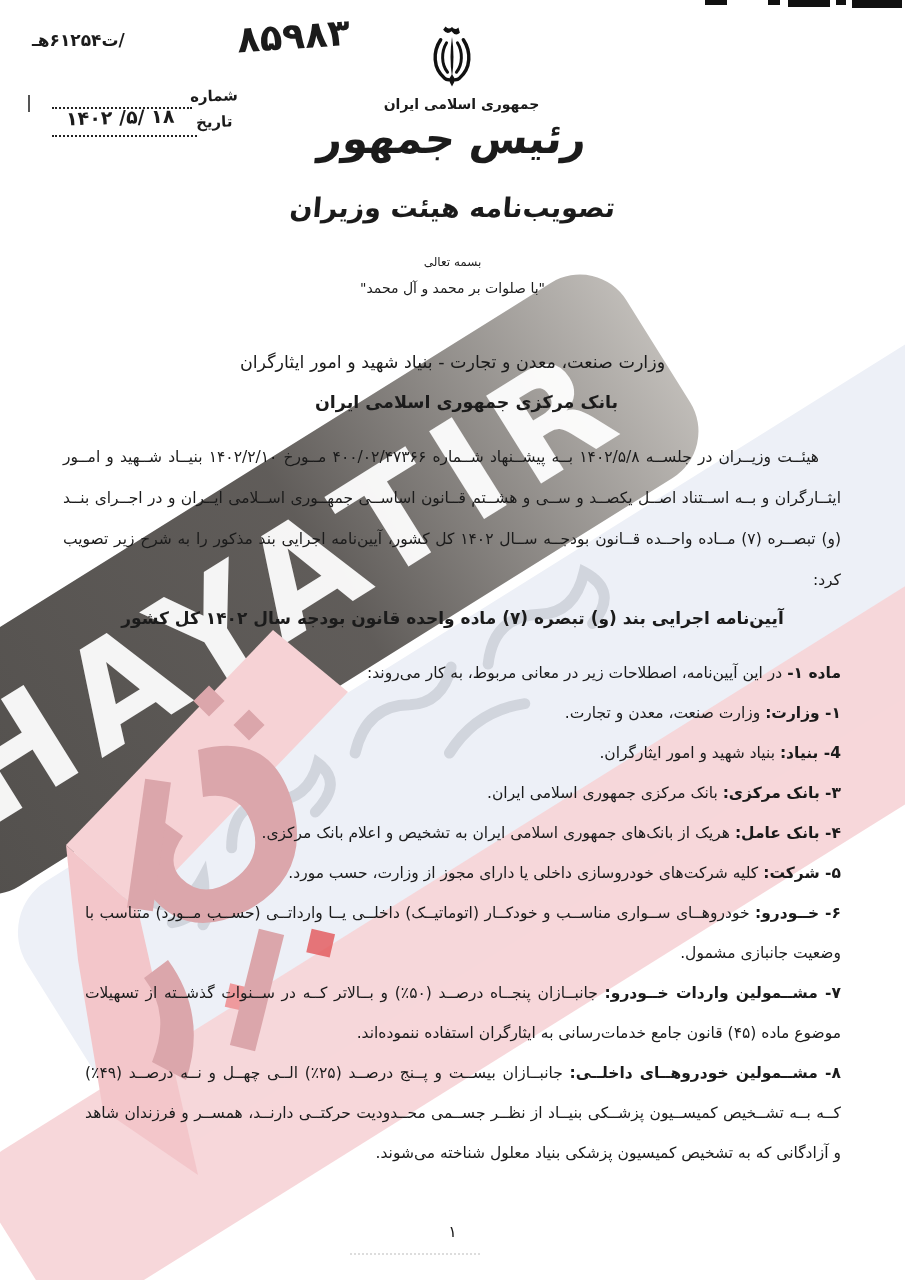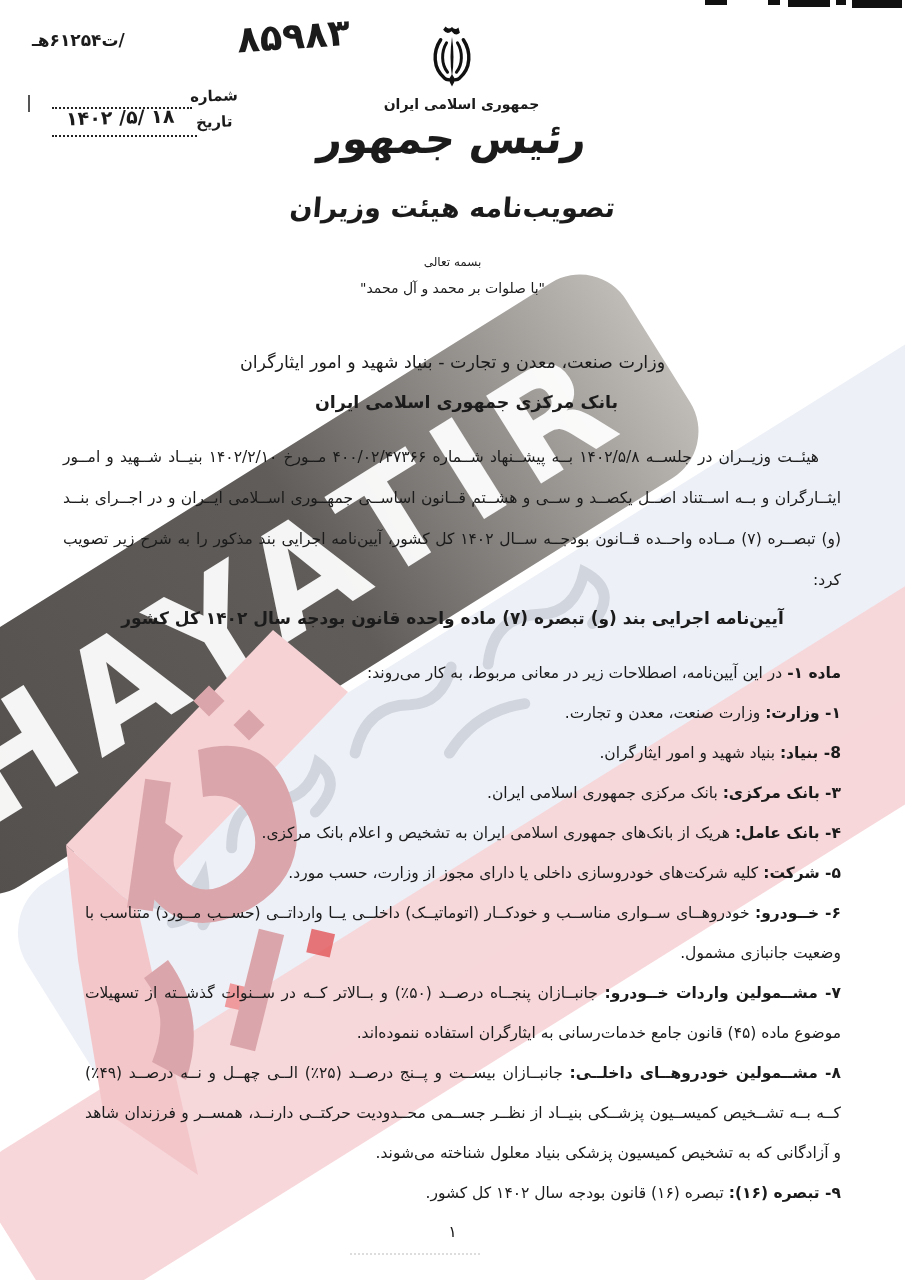--- a/index.html
+++ b/index.html
@@ -162,25 +162,24 @@
   <div class="abs lh addr1">وزارت صنعت، معدن و تجارت - بنیاد شهید و امور ایثارگران</div>
   <div class="abs lh addr2">بانک مرکزی جمهوری اسلامی ایران</div>
 
   <div class="doc-text last-right indent" style="top:437px;">هیئــت وزیــران در جلســه ۱۴۰۲/۵/۸ بــه پیشــنهاد شــماره ۴۰۰/۰۲/۴۷۳۶۶ مــورخ ۱۴۰۲/۲/۱۰ بنیــاد شــهید و امــور ایثــارگران و بــه اســتناد اصــل یکصــد و ســی و هشــتم قــانون اساســی جمهــوری اســلامی ایــران و در اجــرای بنــد (و) تبصــره (۷) مــاده واحــده قــانون بودجــه ســال ۱۴۰۲ کل کشور، آیین‌نامه اجرایی بند مذکور را به شرح زیر تصویب کرد:</div>
 
   <div class="heading">آیین‌نامه اجرایی بند (و) تبصره (۷) ماده واحده قانون بودجه سال ۱۴۰۲ کل کشور</div>
 
   <div class="defs">
     <div class="item"><b>ماده ۱-</b><span> در این آیین‌نامه، اصطلاحات زیر در معانی مربوط، به کار می‌روند:</span></div>
     <div class="item"><b>۱- وزارت:</b><span> وزارت صنعت، معدن و تجارت.</span></div>
-    <div class="item"><b>8- بنیاد:</b><span> بنیاد شهید و امور ایثارگران.</span></div>
+    <div class="item"><b>4- بنیاد:</b><span> بنیاد شهید و امور ایثارگران.</span></div>
     <div class="item"><b>۳- بانک مرکزی:</b><span> بانک مرکزی جمهوری اسلامی ایران.</span></div>
     <div class="item"><b>۴- بانک عامل:</b><span> هریک از بانک‌های جمهوری اسلامی ایران به تشخیص و اعلام بانک مرکزی.</span></div>
     <div class="item"><b>۵- شرکت:</b><span> کلیه شرکت‌های خودروسازی داخلی یا دارای مجوز از وزارت، حسب مورد.</span></div>
     <div class="item"><b>۶- خــودرو:</b><span> خودروهــای ســواری مناســب و خودکــار (اتوماتیــک) داخلــی یــا وارداتــی (حســب مــورد) متناسب با وضعیت جانبازی مشمول.</span></div>
     <div class="item"><b>۷- مشــمولین واردات خــودرو:</b><span> جانبــازان پنجــاه درصــد (۵۰٪) و بــالاتر کــه در ســنوات گذشــته از تسهیلات موضوع ماده (۴۵) قانون جامع خدمات‌رسانی به ایثارگران استفاده ننموده‌اند.</span></div>
     <div class="item"><b>۸- مشــمولین خودروهــای داخلــی:</b><span> جانبــازان بیســت و پــنج درصــد (۲۵٪) الــی چهــل و نــه درصــد (۴۹٪) کــه بــه تشــخیص کمیســیون پزشــکی بنیــاد از نظــر جســمی محــدودیت حرکتــی دارنــد، همســر و فرزندان شاهد و آزادگانی که به تشخیص کمیسیون پزشکی بنیاد معلول شناخته می‌شوند.</span></div>
-    <div class="item"><b>۹- تبصره (۱۶):</b><span> تبصره (۱۶) قانون بودجه سال ۱۴۰۲ کل کشور.</span></div>
   </div>
 
   <div class="pagenum">۱</div>
   <div class="smudge" style="left:350px;top:1252px;width:130px;"></div>
 </div>
 
 </body></html>

